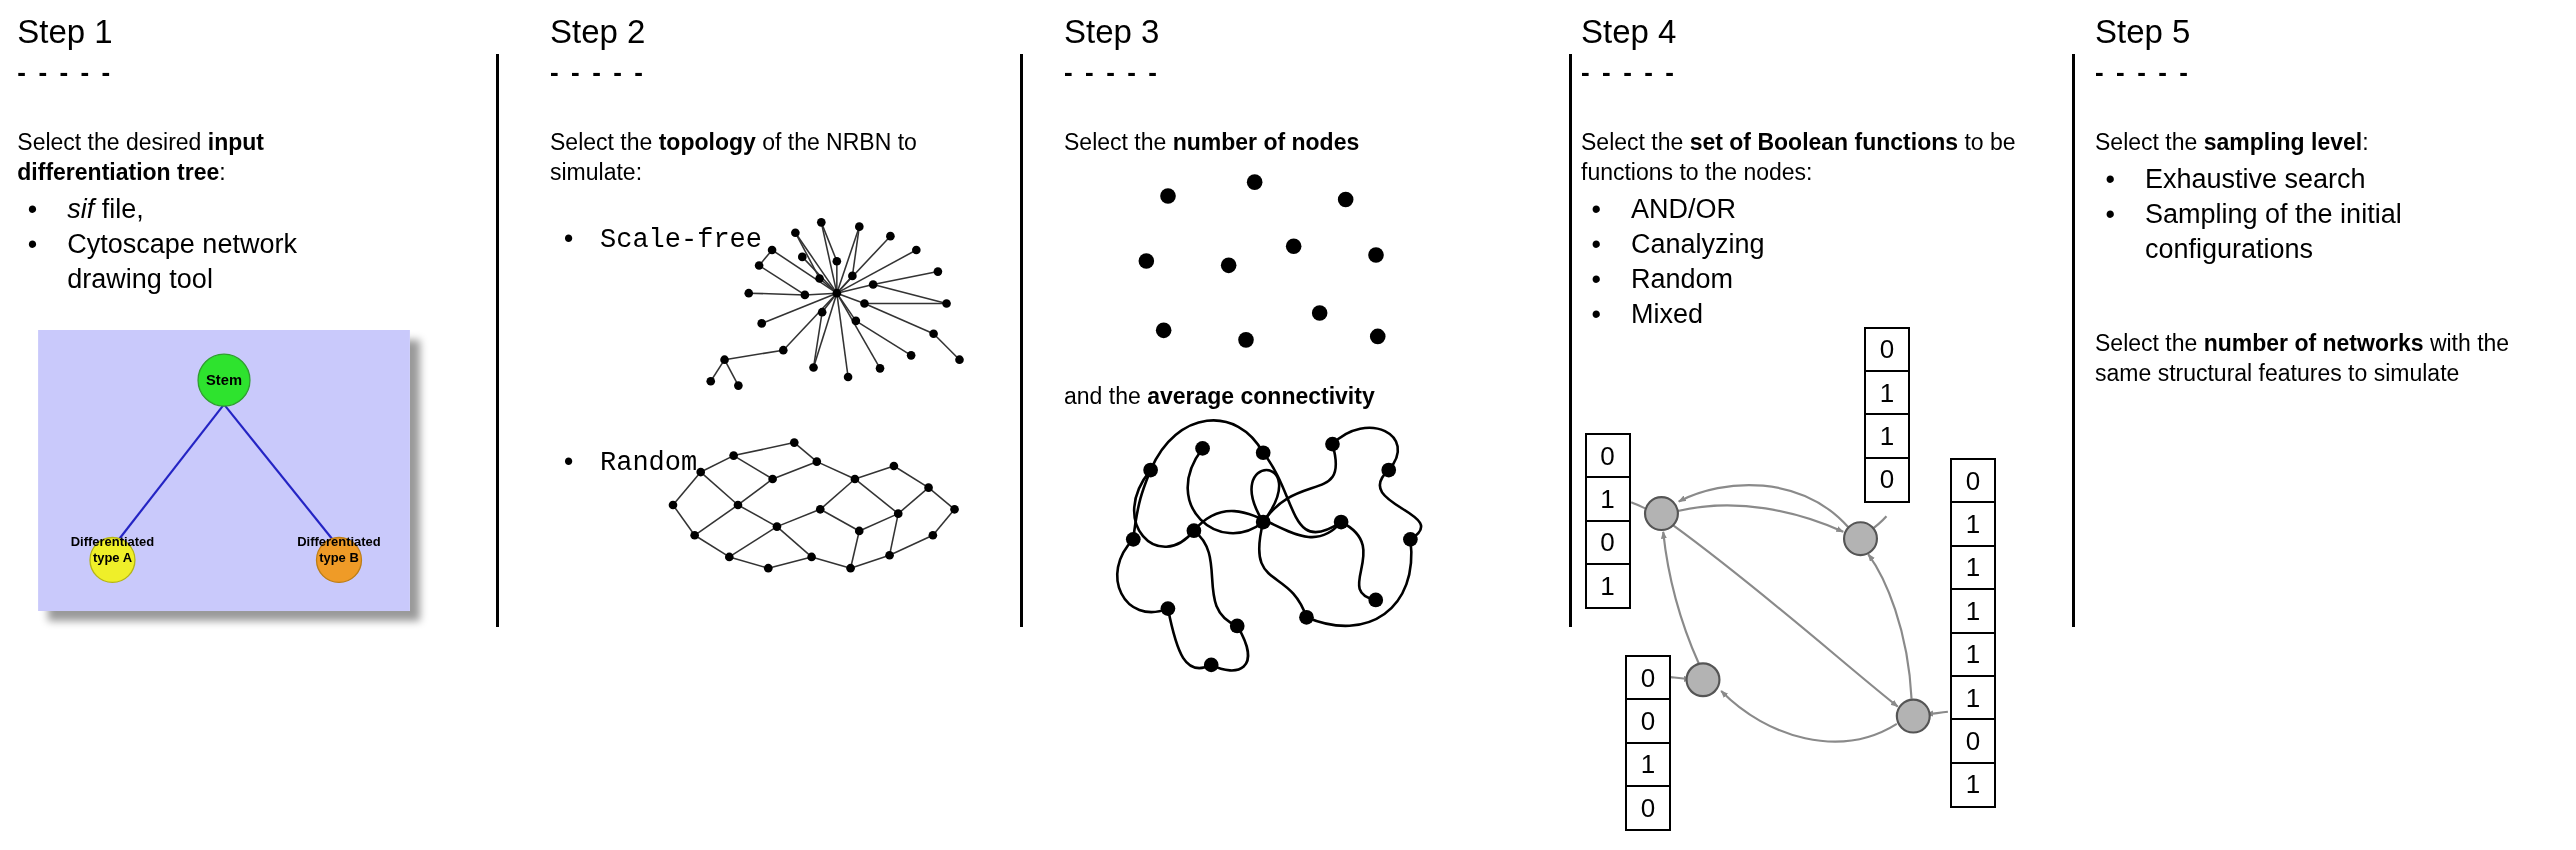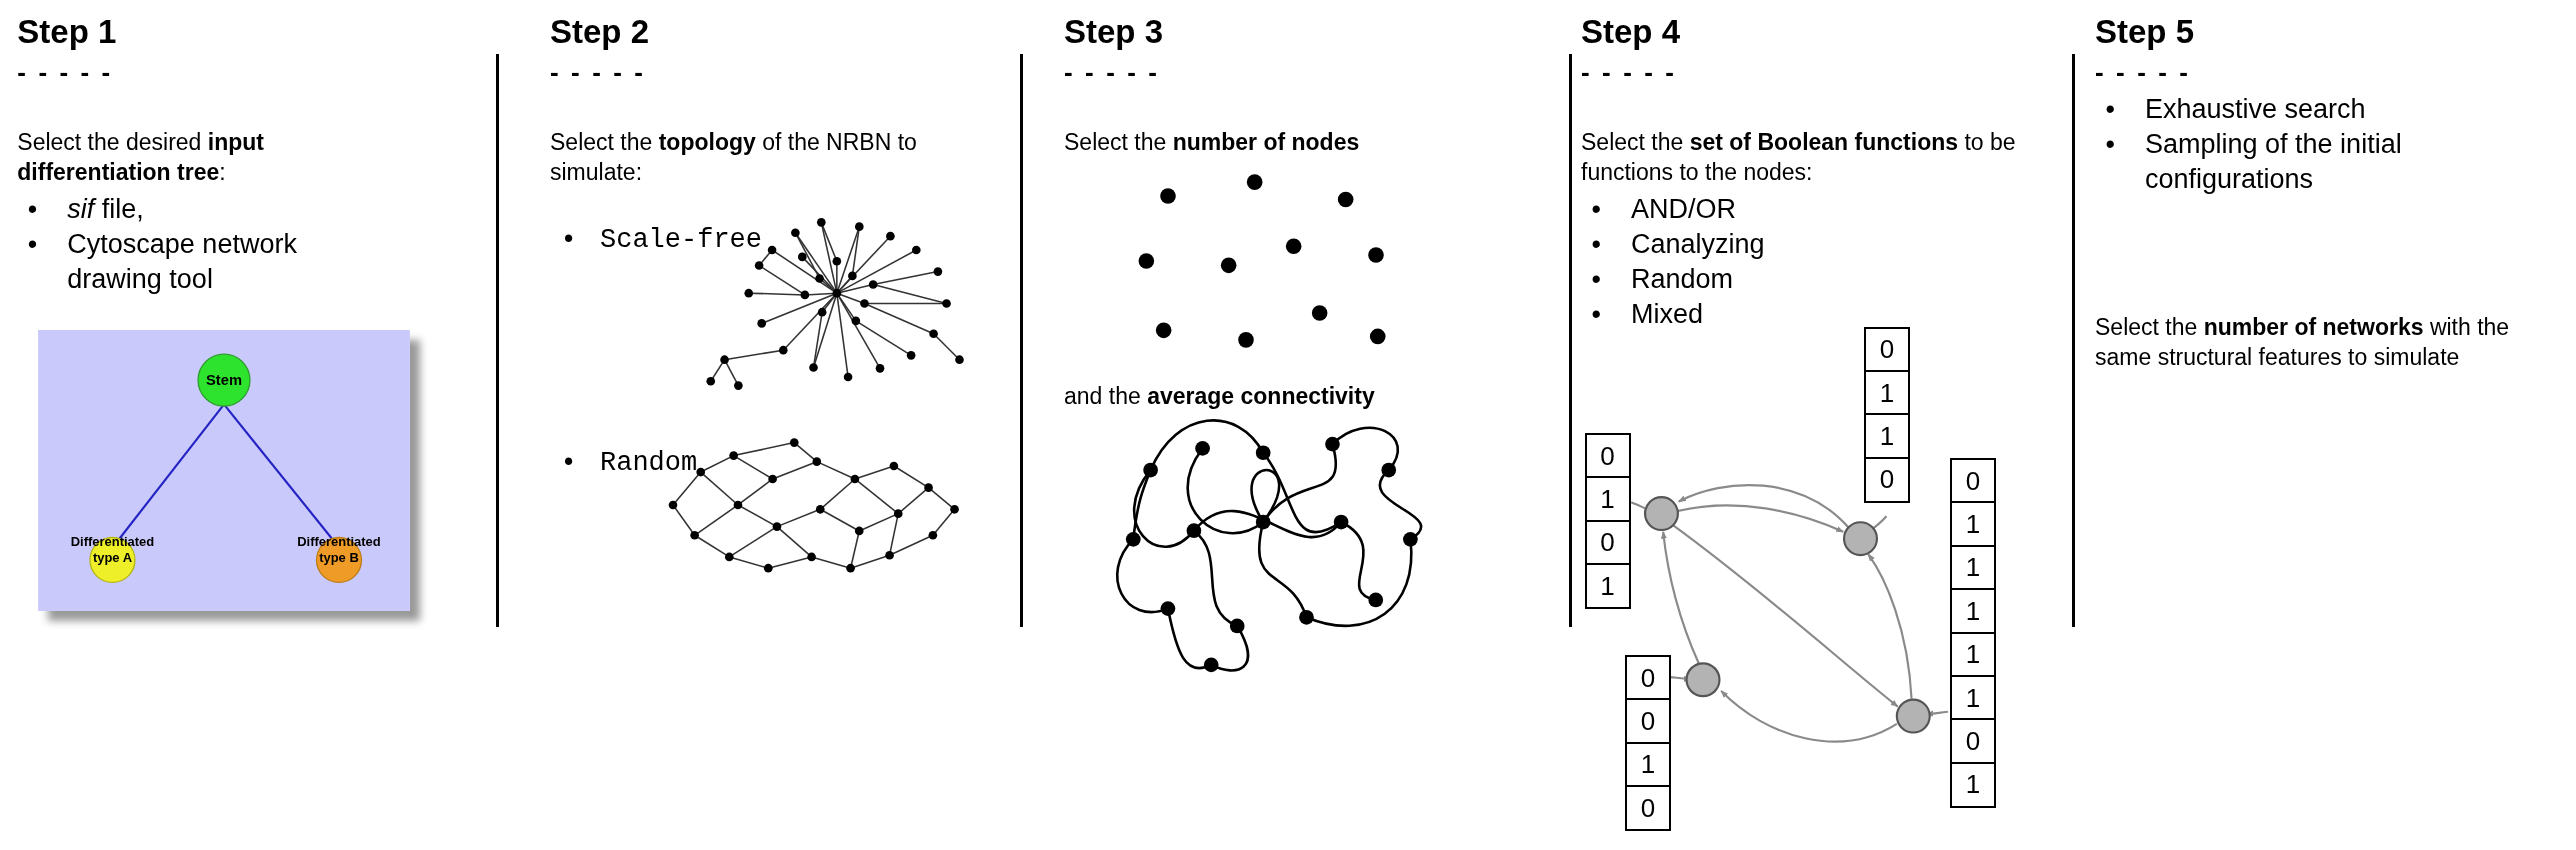--- a/index.html
+++ b/index.html
@@ -8,21 +8,21 @@
     width:2576px; height:851px;
     font-family:"Liberation Sans", sans-serif;
     color:#000;
   }
   .page { position:relative; width:2576px; height:851px; overflow:hidden; background:#fff; }
 
   .divider { position:absolute; top:54px; height:573px; width:2.6px; background:#000; }
 
   .col { position:absolute; top:14px; }
 
-  .step-title { font-size:33px; font-weight:bold; line-height:1.1; }
+  .step-title { font-size:33px; font-weight:normal; line-height:1.1; }
   .dashes { font-size:26px; font-weight:bold; letter-spacing:2.6px; margin-top:7px; }
   .body-text { font-size:23px; line-height:1.3; margin-top:40px; }
   .body-text.tight { margin-top:17.3px; }
 
   ul.bullets { list-style:none; margin-top:3.5px; }
   ul.bullets li { font-size:27px; line-height:1.3; padding-left:50px; position:relative; }
   ul.bullets li::before { content:"\2022"; position:absolute; left:10.4px; }
 
   
   .tree-box { width:372px; margin:33px 0 0 21px; box-shadow:9.5px 9.5px 7.8px #9a9a9a; line-height:0; }
@@ -44,21 +44,21 @@
   .bool-svg { position:absolute; left:0; top:0; }
   .ttable { position:absolute; display:flex; flex-direction:column; }
   .cell {
     width:46px; height:46px; border:2.6px solid #000; background:#fff;
     display:flex; align-items:center; justify-content:center;
     font-size:26px; margin-top:-2.6px;
   }
   .cell:first-child { margin-top:0; }
 
   
-  .second-para { margin-top:116px; }
+  .second-para { margin-top:62px; }
 </style>
 </head>
 <body>
 
 <div class="page">
 
   <div class="divider" style="left:496px"></div>
   <div class="divider" style="left:1020px"></div>
   <div class="divider" style="left:1569px"></div>
   <div class="divider" style="left:2072px"></div>
@@ -353,20 +353,21 @@
         <div class="cell">1</div>
         <div class="cell">0</div>
         <div class="cell">1</div>
       </div>
     </div>
   </section>
 
   <section class="col" style="left:2095px; width:450px">
     <h2 class="step-title">Step 5</h2>
     <div class="dashes">- - - - -</div>
+    <p class="body-text"><span>Select the </span><b>sampling level</b><span>:</span></p>
     <ul class="bullets">
       <li>Exhaustive search</li>
       <li>Sampling of the initial configurations</li>
     </ul>
     <p class="body-text second-para"><span>Select the </span><b>number of networks</b><span> with the same structural features to simulate</span></p>
   </section>
 
 </div>
 
 

